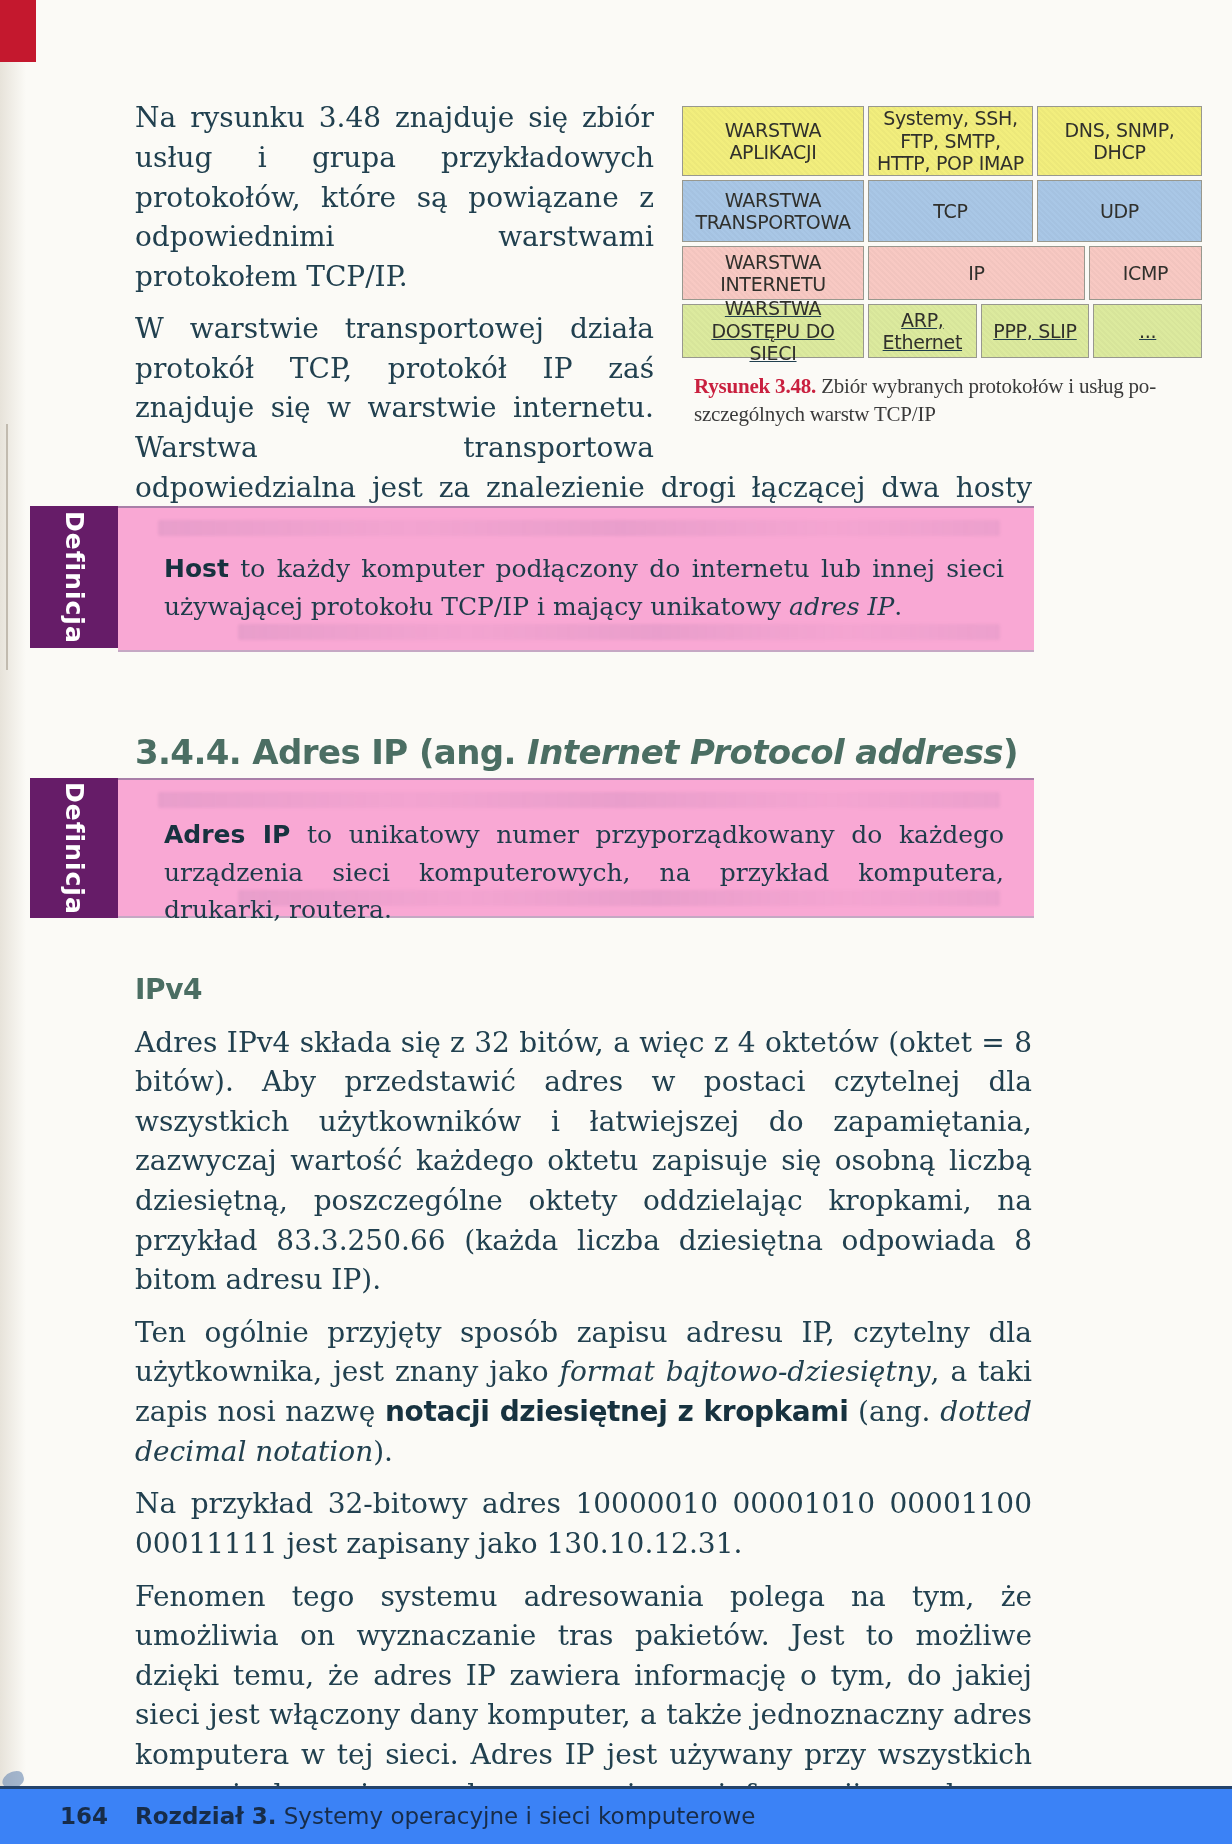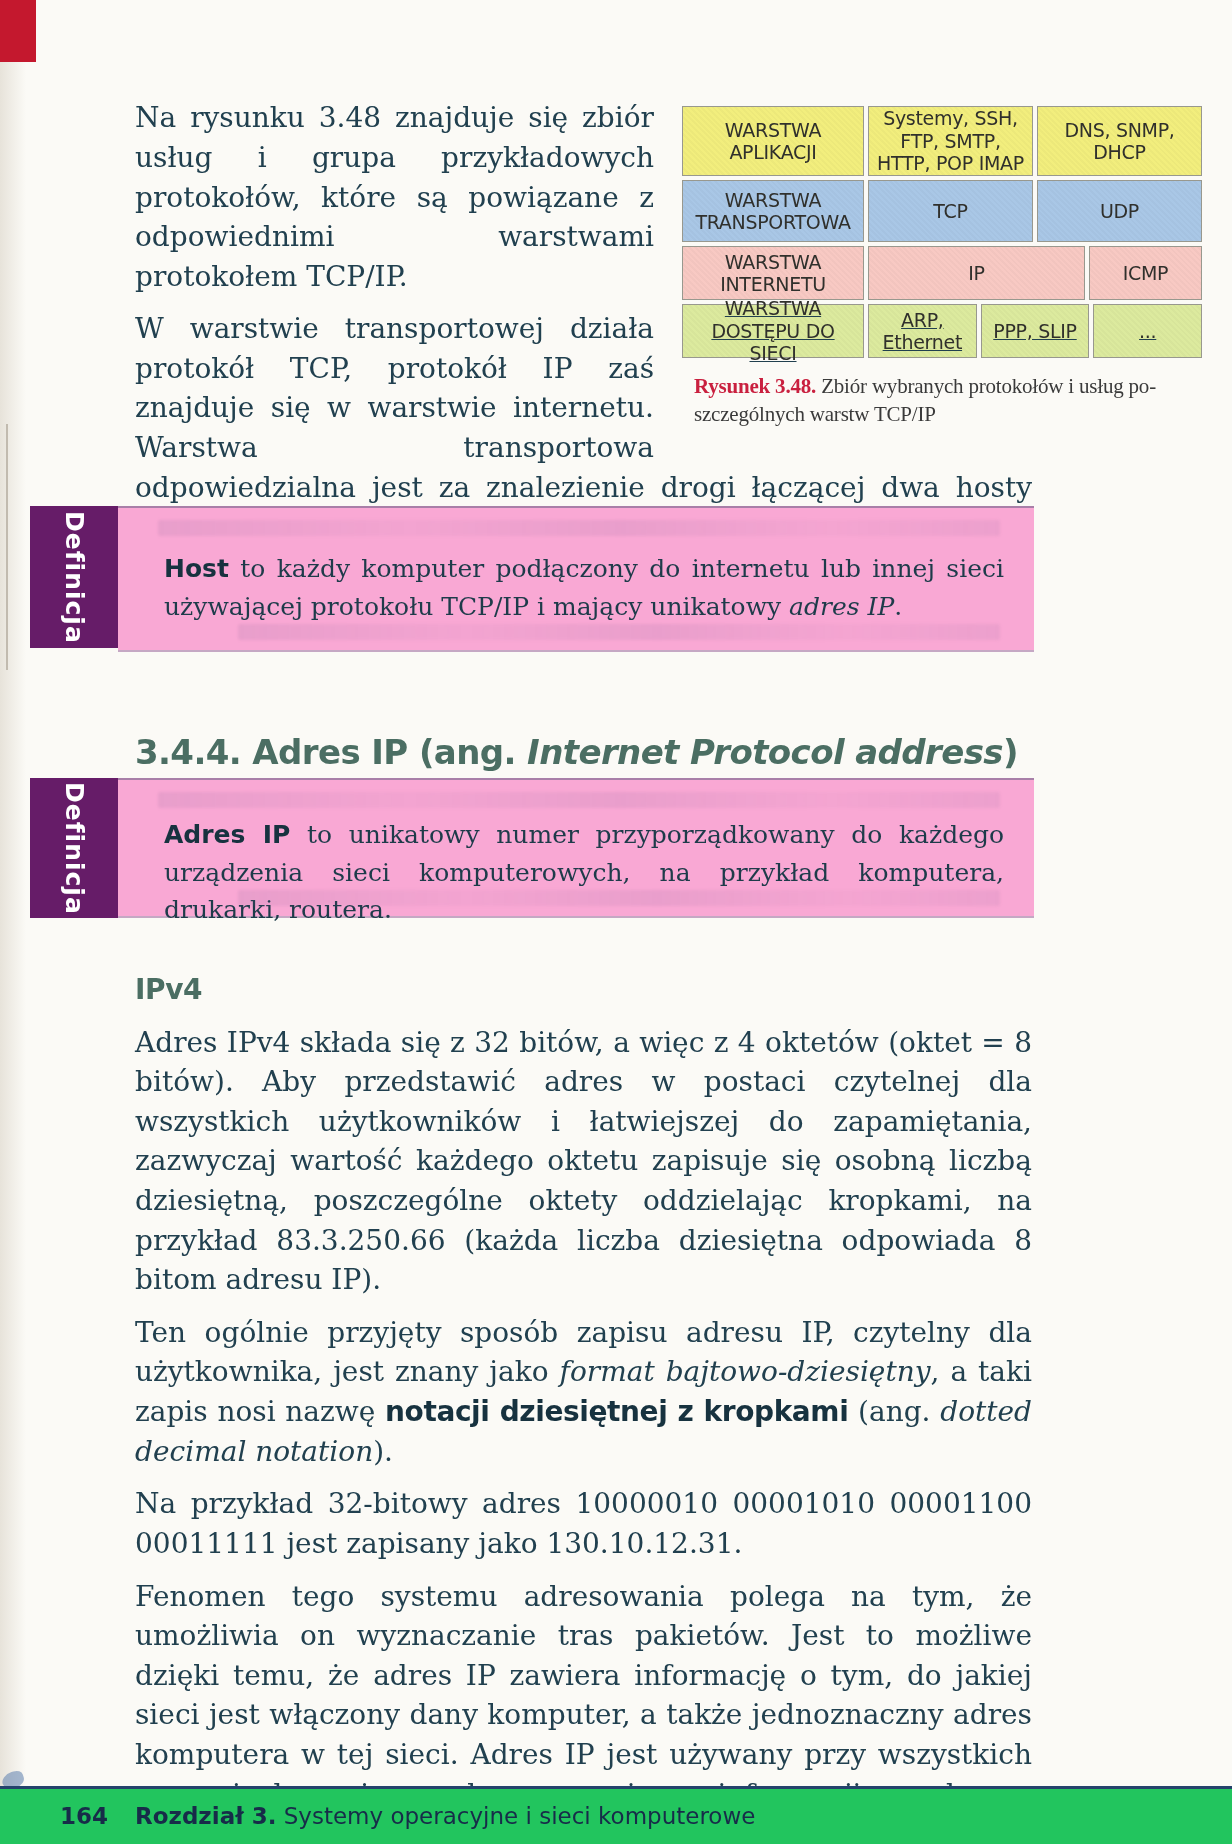--- a/index.html
+++ b/index.html
@@ -92,21 +92,21 @@
     margin:0;font-family:"DejaVu Sans", sans-serif;font-weight:bold;font-size:28px;
     color:#4b6e63;letter-spacing:-0.4px;text-align:left;
   }
   .ipv4 p{margin:13px 0 0 0;}
   .it{font-style:italic;}
   .bold-sans{font-family:"DejaVu Sans", sans-serif;font-weight:bold;color:#17323f;letter-spacing:-0.4px;}
 
   
   .footer-rule{position:absolute;left:0;top:1786px;width:1232px;height:3px;background:#24436b;}
   .footer-band{
-    position:absolute;left:0;top:1789px;width:1232px;height:55px;background:#22c55e;
+    position:absolute;left:0;top:1789px;width:1232px;height:55px;background:#3b82f6;
     font-family:"DejaVu Sans", sans-serif;font-size:23px;color:#172c49;
   }
   .page-num{position:absolute;left:60px;top:0;line-height:55px;font-weight:600;}
   .chapter{position:absolute;left:135px;top:0;line-height:55px;}
   .chapter .b{font-weight:bold;text-align:right;}
 </style>
 </head>
 <body>
 
 <div class="page">

